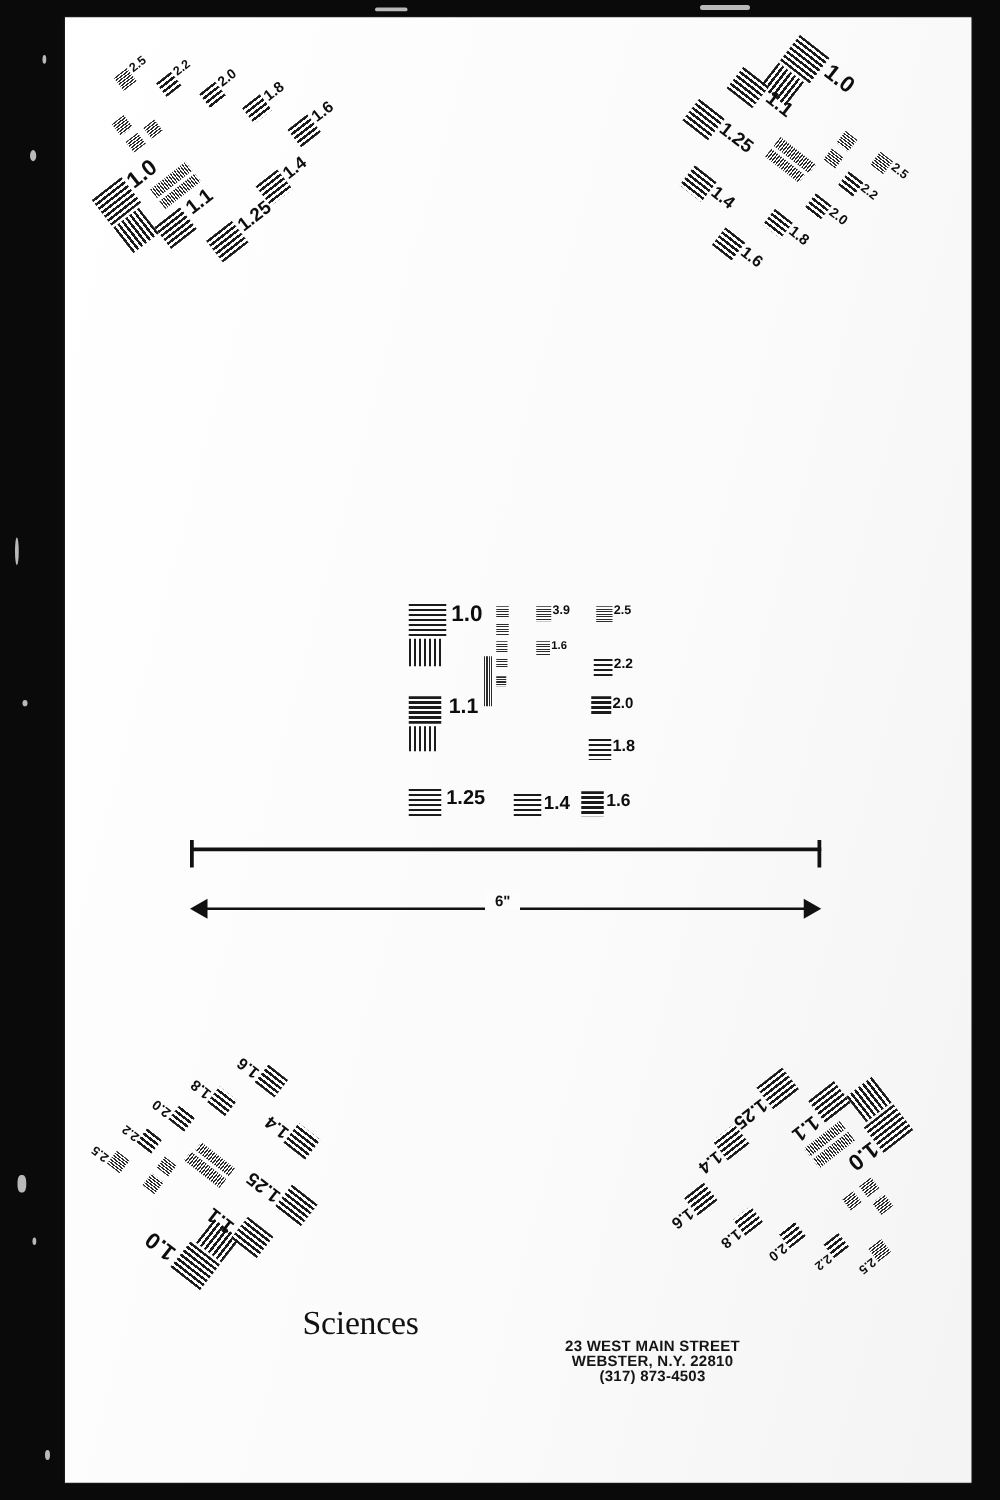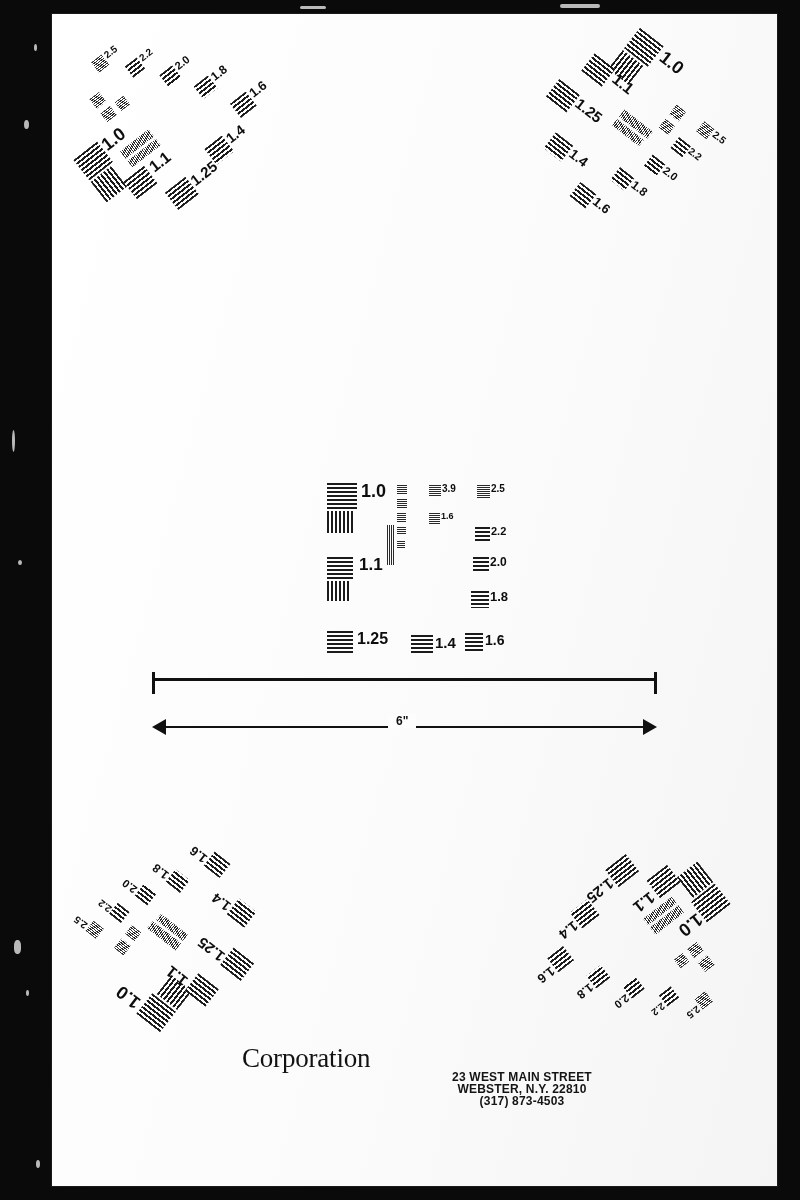--- a/index.html
+++ b/index.html
@@ -375,21 +375,21 @@
       <div class="lbl" style="left:99px;top:0px;font-size:10px;">2.5</div>
 
       <div class="bars fine" style="left:60px;top:30px;width:12px;height:12px;"></div>
       <div class="bars fine" style="left:60px;top:48px;width:12px;height:11px;"></div>
       <div class="bars fine" style="left:78px;top:48px;width:11px;height:11px;"></div>
       <div class="bars fine v" style="left:52px;top:90px;width:36px;height:9px;"></div>
       <div class="bars fine v" style="left:52px;top:102px;width:36px;height:8px;"></div>
     </div>
 
     <div class="footer-logo">
-      <div>Corporation</div>
+      <div>Sciences</div>
     </div>
     <div class="footer-addr">
       <div>23 WEST MAIN STREET</div>
       <div>WEBSTER, N.Y. 22810</div>
       <div>(317) 873-4503</div>
     </div>
 
   </div>
 </div>
 

